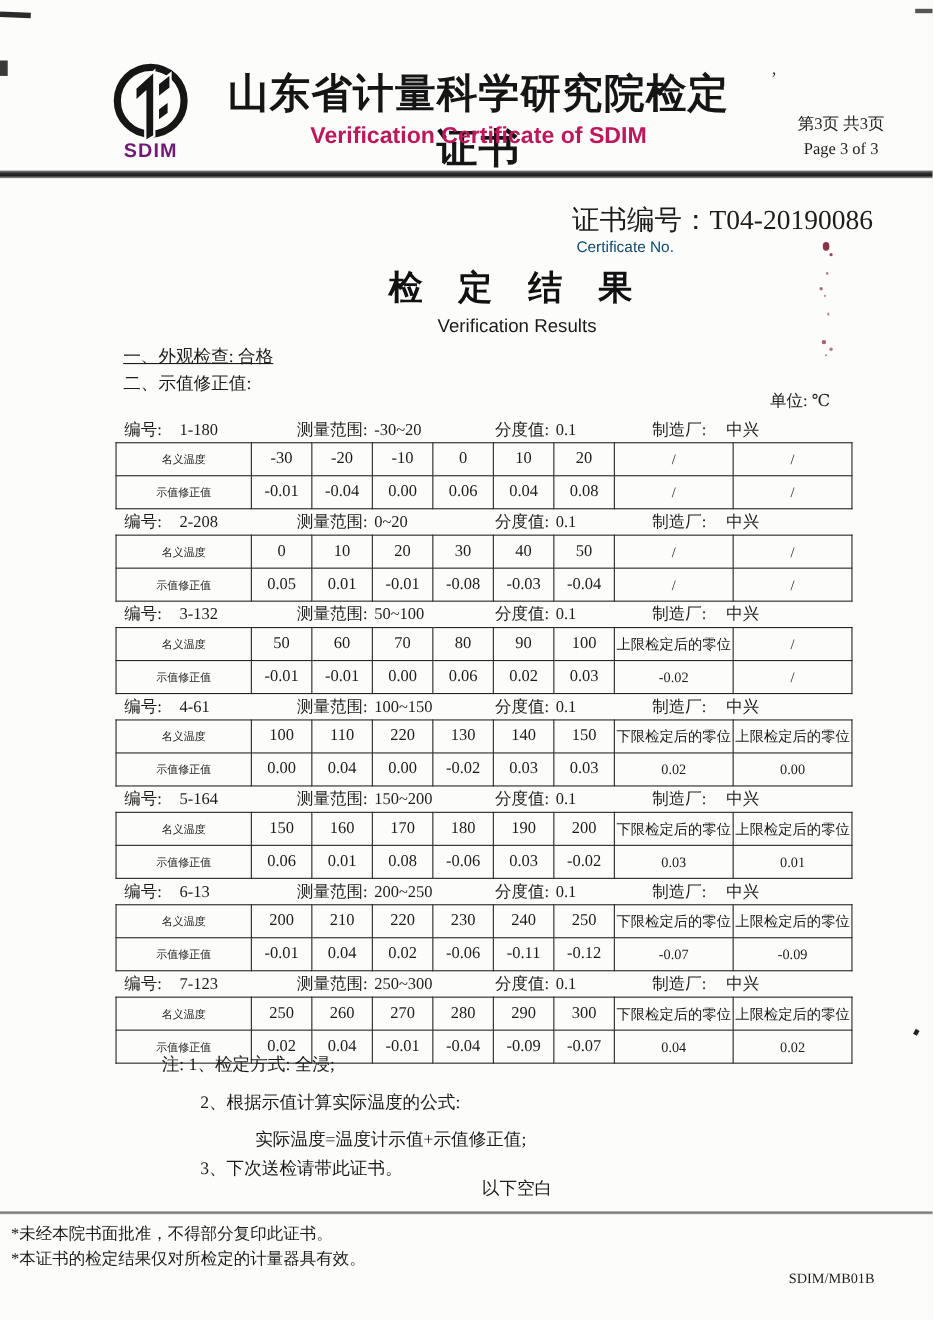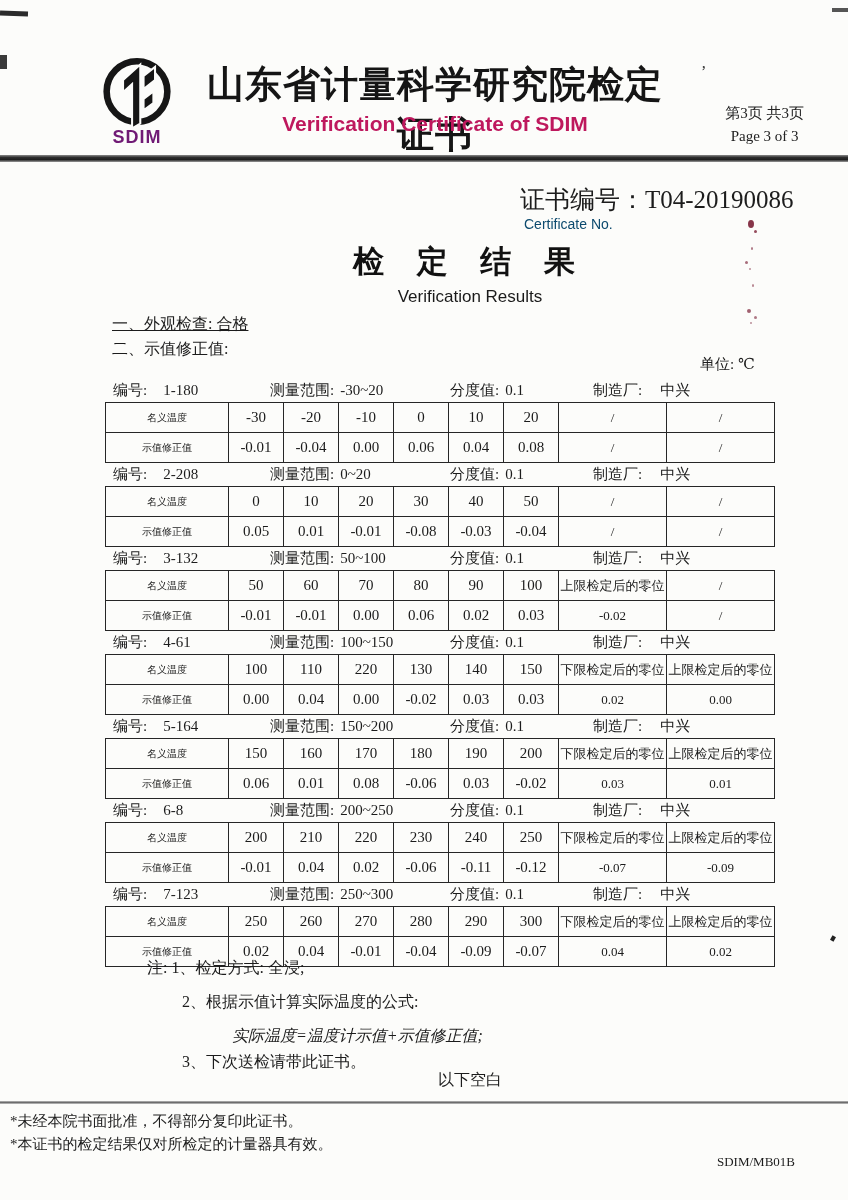--- a/index.html
+++ b/index.html
@@ -42,21 +42,21 @@
   table.cal{border-collapse:collapse;table-layout:fixed;width:670px;}
   table.cal td{border:1.6px solid #262626;height:29px;text-align:center;
     font-size:15px;padding:0;overflow:hidden;white-space:nowrap;color:#1b1b1b;}
   table.cal td.row-label{font-size:10px;}
   table.cal td.wide{font-size:13px;}
   col.c-label{width:123px;} col.c-num{width:55px;} col.c-wide{width:108px;}
   
   .note{position:absolute;font-size:16px;white-space:nowrap;}
   .note-1{left:147px;top:958px;}
   .note-2{left:182px;top:992px;}
-  .note-f{left:232px;top:1026px;font-style:italic;}
+  .note-f{left:232px;top:1026px;}
   .note-3{left:182px;top:1052px;}
   .note-blank{left:90px;top:1070px;width:760px;text-align:center;font-size:16px;}
   
   .footer-rule{position:absolute;left:0;top:1101px;width:848px;height:3px;
     background:linear-gradient(180deg,#bdbdbd,#6d6d6d,#c9c9c9);}
   .foot-note{position:absolute;left:10px;font-size:15px;}
   .fn-1{top:1112px;} .fn-2{top:1135px;}
   .form-code{position:absolute;left:717px;top:1154px;font-size:13px;}
   
   .art{position:absolute;}
@@ -333,21 +333,21 @@
               <td>-0.02</td>
               <td class="wide">0.03</td>
               <td class="wide">0.01</td>
             </tr>
         </tbody>
       </table>
     </div>
 
     <div class="tbl-block">
       <div class="meta">
-        <span class="m m-no"><span class="lbl">编号:</span><span>6-8</span></span>
+        <span class="m m-no"><span class="lbl">编号:</span><span>6-13</span></span>
         <span class="m m-range"><span class="lbl">测量范围:</span><span>200~250</span></span>
         <span class="m m-div"><span class="lbl">分度值:</span><span>0.1</span></span>
         <span class="m m-maker"><span class="lbl">制造厂:</span><span>中兴</span></span>
       </div>
       <table class="cal">
         <colgroup>
           <col class="c-label">
             <col class="c-num">
             <col class="c-num">
             <col class="c-num">

